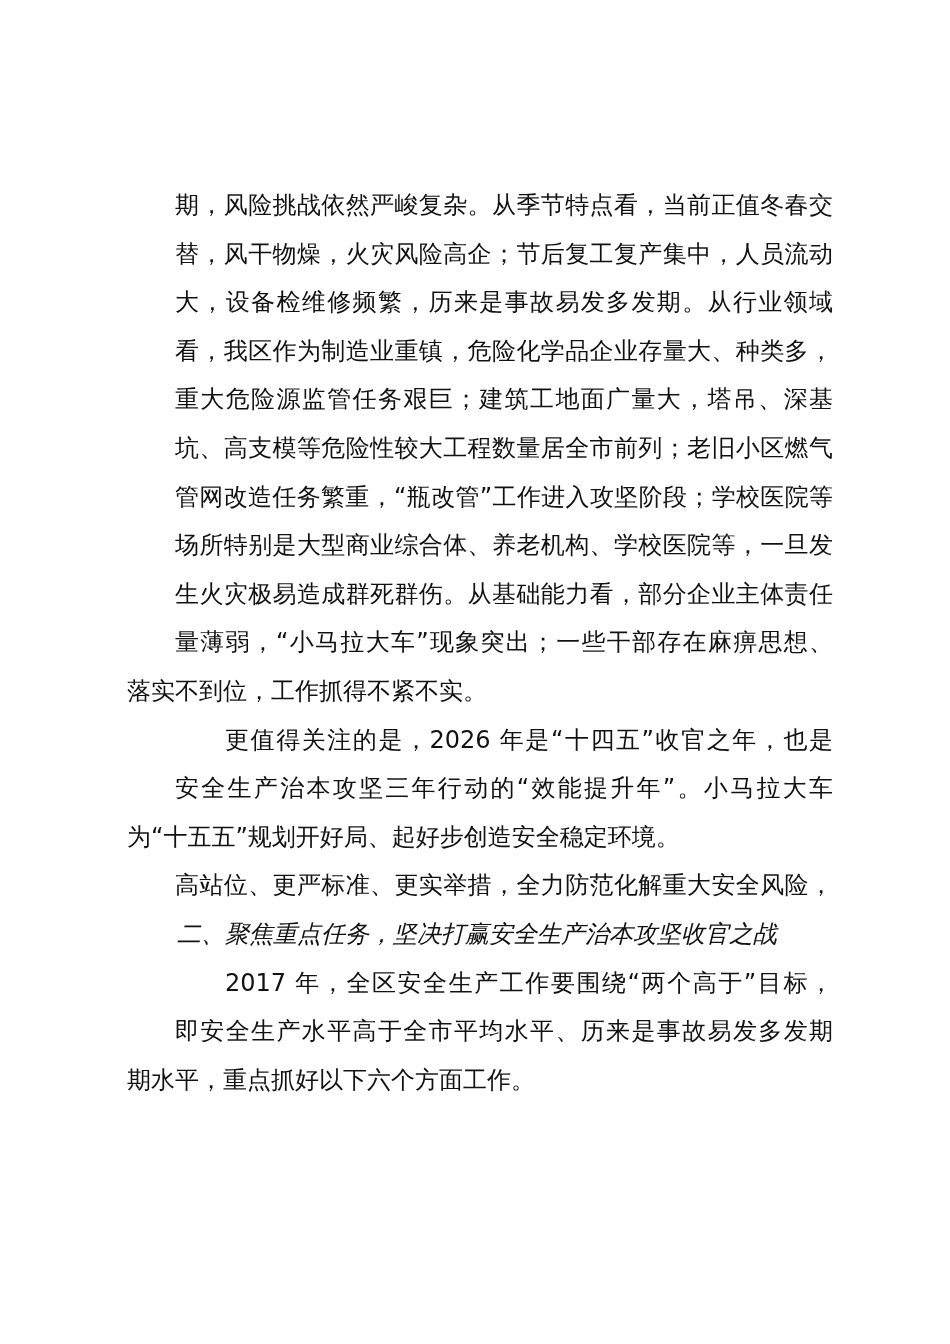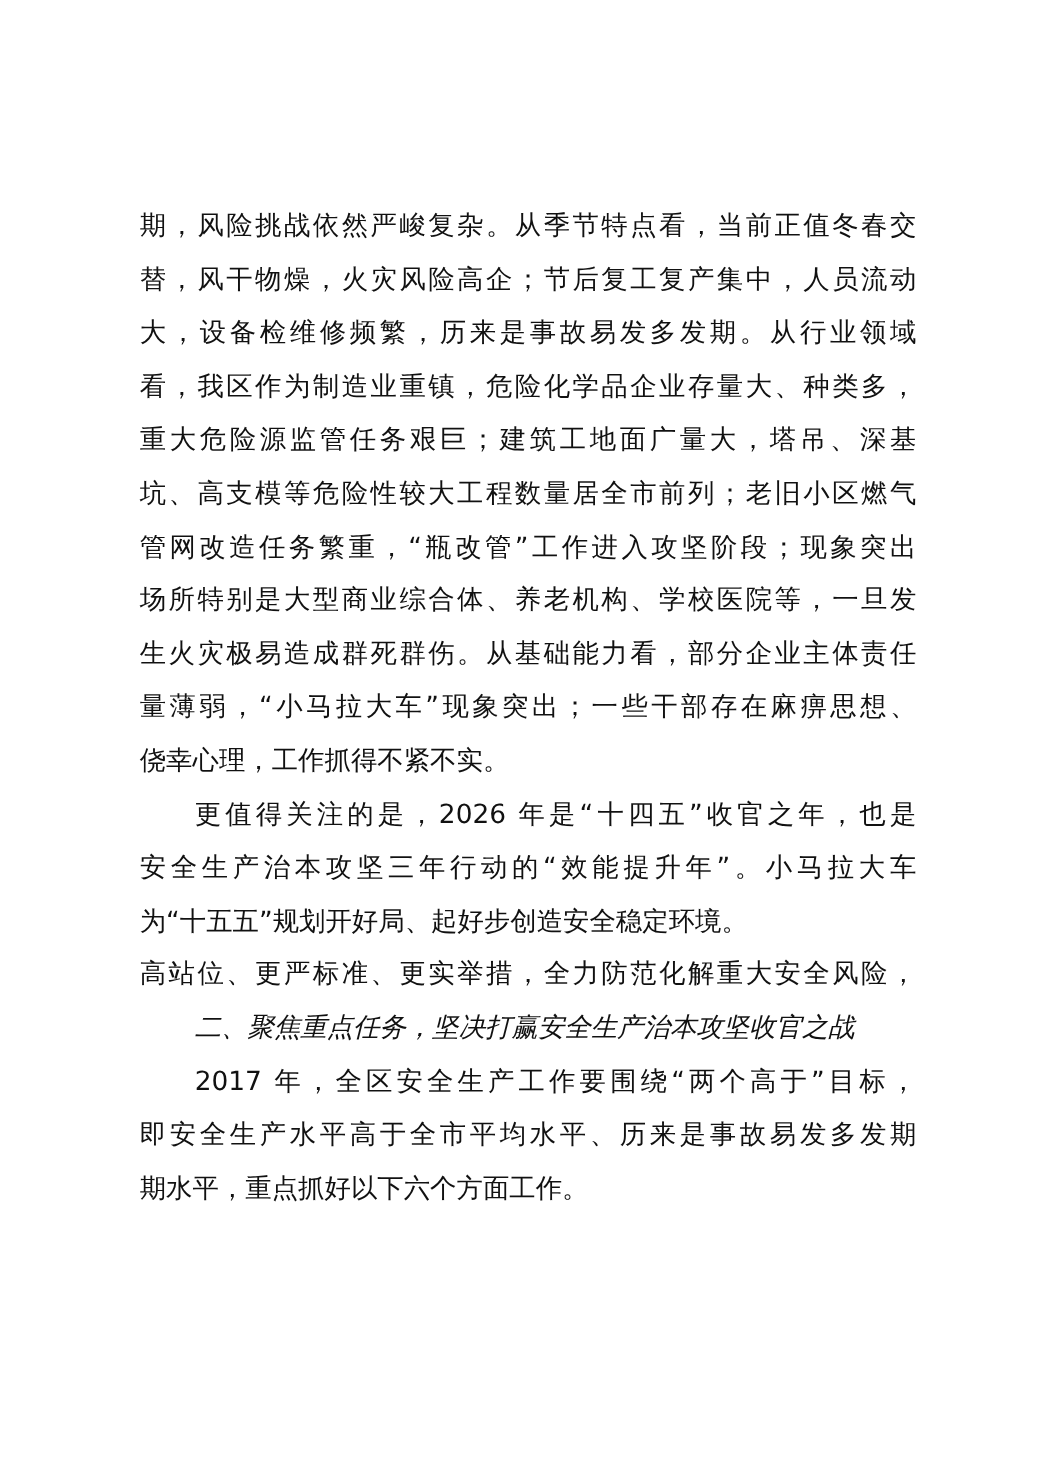--- a/index.html
+++ b/index.html
@@ -24,20 +24,21 @@
     .line {
       height: 48.6px;
       line-height: 48.6px;
       font-size: 24px;
       white-space: nowrap;
       letter-spacing: 0px;
     }
     .line.justify {
       text-align: justify;
       text-align-last: justify;
+      margin-left: 48px;
     }
     .line.indent {
       padding-left: 50px;
     }
     .heading {
       font-family: "DejaVu Serif", "Liberation Serif", serif;
       font-style: italic;
     }
   </style>
 </head>
@@ -45,25 +46,25 @@
 
 <div class="page">
 
   <div>
     <div class="line justify">期，风险挑战依然严峻复杂。从季节特点看，当前正值冬春交</div>
     <div class="line justify">替，风干物燥，火灾风险高企；节后复工复产集中，人员流动</div>
     <div class="line justify">大，设备检维修频繁，历来是事故易发多发期。从行业领域</div>
     <div class="line justify">看，我区作为制造业重镇，危险化学品企业存量大、种类多，</div>
     <div class="line justify">重大危险源监管任务艰巨；建筑工地面广量大，塔吊、深基</div>
     <div class="line justify">坑、高支模等危险性较大工程数量居全市前列；老旧小区燃气</div>
-    <div class="line justify">管网改造任务繁重，“瓶改管”工作进入攻坚阶段；现象突出</div>
+    <div class="line justify">管网改造任务繁重，“瓶改管”工作进入攻坚阶段；学校医院等</div>
     <div class="line justify">场所特别是大型商业综合体、养老机构、学校医院等，一旦发</div>
     <div class="line justify">生火灾极易造成群死群伤。从基础能力看，部分企业主体责任</div>
     <div class="line justify">量薄弱，“小马拉大车”现象突出；一些干部存在麻痹思想、</div>
-    <div class="line">侥幸心理，工作抓得不紧不实。</div>
+    <div class="line">落实不到位，工作抓得不紧不实。</div>
   </div>
 
   <div>
     <div class="line justify indent">更值得关注的是，2026 年是“十四五”收官之年，也是</div>
     <div class="line justify">安全生产治本攻坚三年行动的“效能提升年”。小马拉大车</div>
     <div class="line">为“十五五”规划开好局、起好步创造安全稳定环境。</div>
     <div class="line justify">高站位、更严标准、更实举措，全力防范化解重大安全风险，</div>
   </div>
 
   <div>

